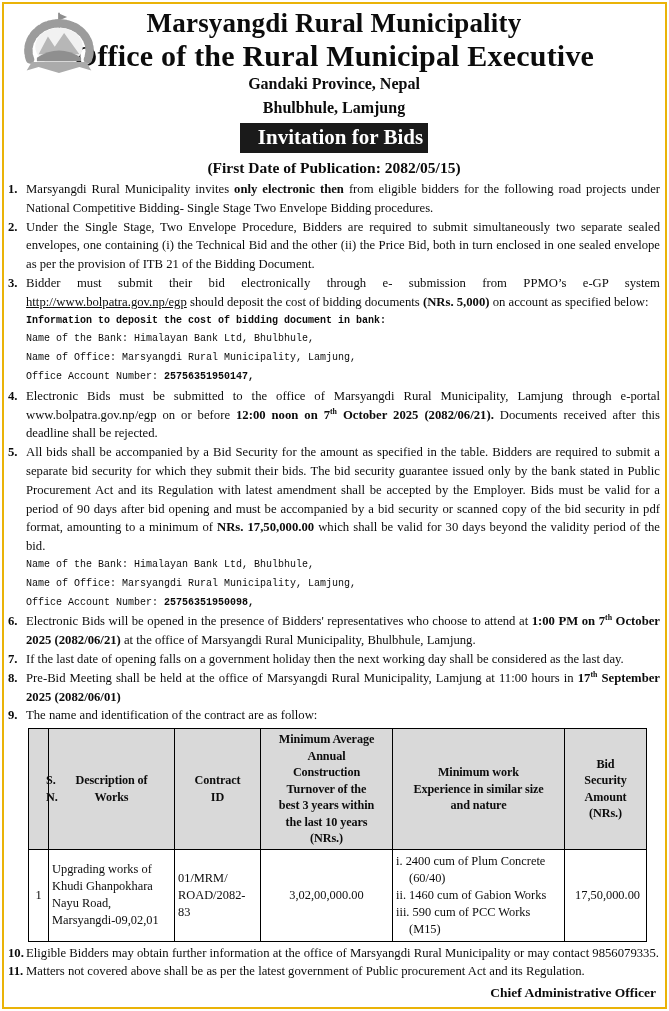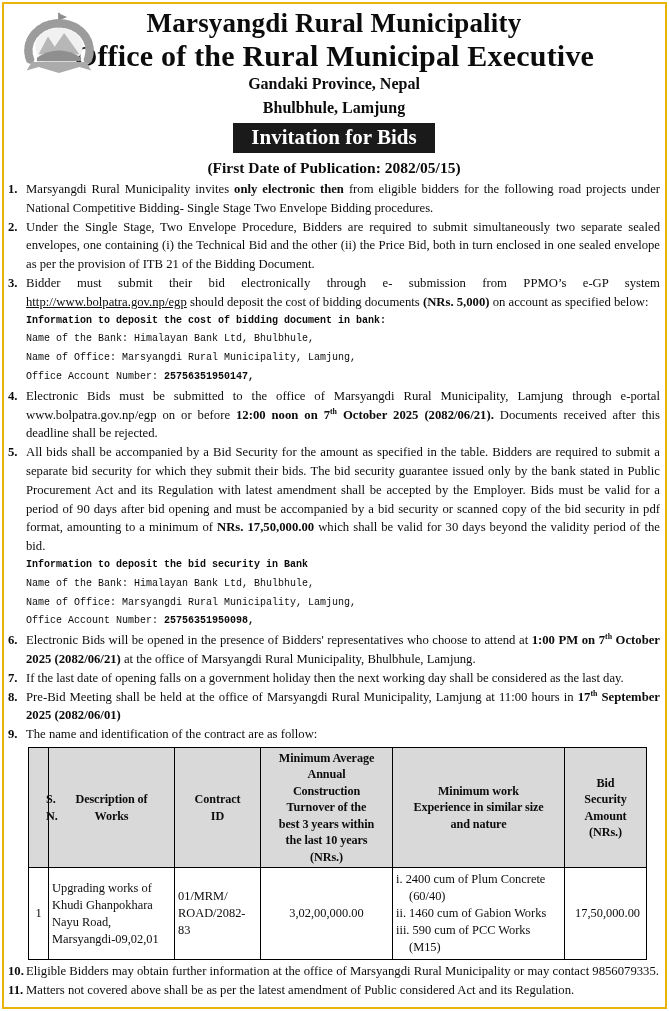--- a/index.html
+++ b/index.html
@@ -18,21 +18,21 @@
   }
   
   .hdr { text-align:center; position:relative; }
   .emblem { position:absolute; left:8px; top:4px; width:86px; height:68px; }
   .hdr-title { font-size:27px; font-weight:bold; line-height:32px; letter-spacing:0.2px; }
   .hdr-title2 { font-size:30px; font-weight:bold; line-height:33px; letter-spacing:0.2px; }
   .hdr-sub { font-size:16px; font-weight:bold; line-height:24px; }
   .banner {
     display:inline-block; background:#1a1a1a; color:#ffffff;
     font-weight:bold; font-size:21px; line-height:24px;
-    padding:2px 18px 4px 18px; margin-top:3px;text-align:right;
+    padding:2px 5px 4px 18px; margin-top:3px;text-align:right;
   }
   .pub { font-size:15.5px; font-weight:bold; line-height:22px; margin-top:4px; text-align:center; }
   
   .items { margin-top:1px; }
   .item { display:flex; }
   .num { flex:0 0 18px; font-weight:bold; font-size:12.7px; line-height:18.8px; }
   .item-body { flex:1; min-width:0; }
   .rich { margin:0; text-align:justify; font-size:12.7px; line-height:18.8px; }
   .subline { font-size:10px; line-height:18.8px;font-family:Liberation Mono, monospace; }
   .b { font-weight:bold; }
@@ -112,21 +112,20 @@
       <div class="item-body">
           <div class="rich"><span>Electronic Bids must be submitted to the office of Marsyangdi Rural Municipality, Lamjung through e-portal www.bolpatra.gov.np/egp on or before </span><span class="b">12:00 noon on 7</span><sup class="b">th</sup><span class="b"> October 2025 (2082/06/21).</span><span> Documents received after this deadline shall be rejected.</span></div>
         </div>
     </div>
 
     <div class="item">
       <span class="num">5.</span>
       <div class="item-body">
         <div class="rich"><span>All bids shall be accompanied by a Bid Security for the amount as specified in the table. Bidders are required to submit a separate bid security for which they submit their bids. The bid security guarantee issued only by the bank stated in Public Procurement Act and its Regulation with latest amendment shall be accepted by the Employer. Bids must be valid for a period of 90 days after bid opening and must be accompanied by a bid security or scanned copy of the bid security in pdf format, amounting to a minimum of </span><span class="b">NRs. 17,50,000.00</span><span>  which shall be valid for 30 days beyond the validity period of the bid.</span></div>
         <div>
-            <div class="subline"><span class="b">Information to deposit the bid security in Bank</span></div>
             <div class="subline"><span>Name of the Bank: Himalayan  Bank Ltd, Bhulbhule,</span></div>
             <div class="subline"><span>Name of Office: Marsyangdi Rural Municipality, Lamjung,</span></div>
             <div class="subline"><span>Office Account Number: </span><span class="b">25756351950098,</span></div>
           </div>
       </div>
     </div>
 
     <div class="item">
       <span class="num">6.</span>
       <div class="item-body">
@@ -196,21 +195,21 @@
     <div class="item">
       <span class="num">10.</span>
       <div class="item-body">
           <div class="rich"><span>Eligible Bidders may obtain further information at the office of Marsyangdi Rural Municipality or may contact 9856079335.</span></div>
         </div>
     </div>
 
     <div class="item">
       <span class="num">11.</span>
       <div class="item-body">
-          <div class="rich"><span>Matters not covered above shall be as per the latest amendment of Public considered Act and its Regulation.</span></div>
+          <div class="rich"><span>Matters not covered above shall be as per the latest government of Public procurement Act and its Regulation.</span></div>
         </div>
     </div>
 
   </div>
 
   <div class="cao">Chief Administrative Officer</div>
 
 </div>
 
 </body></html>

